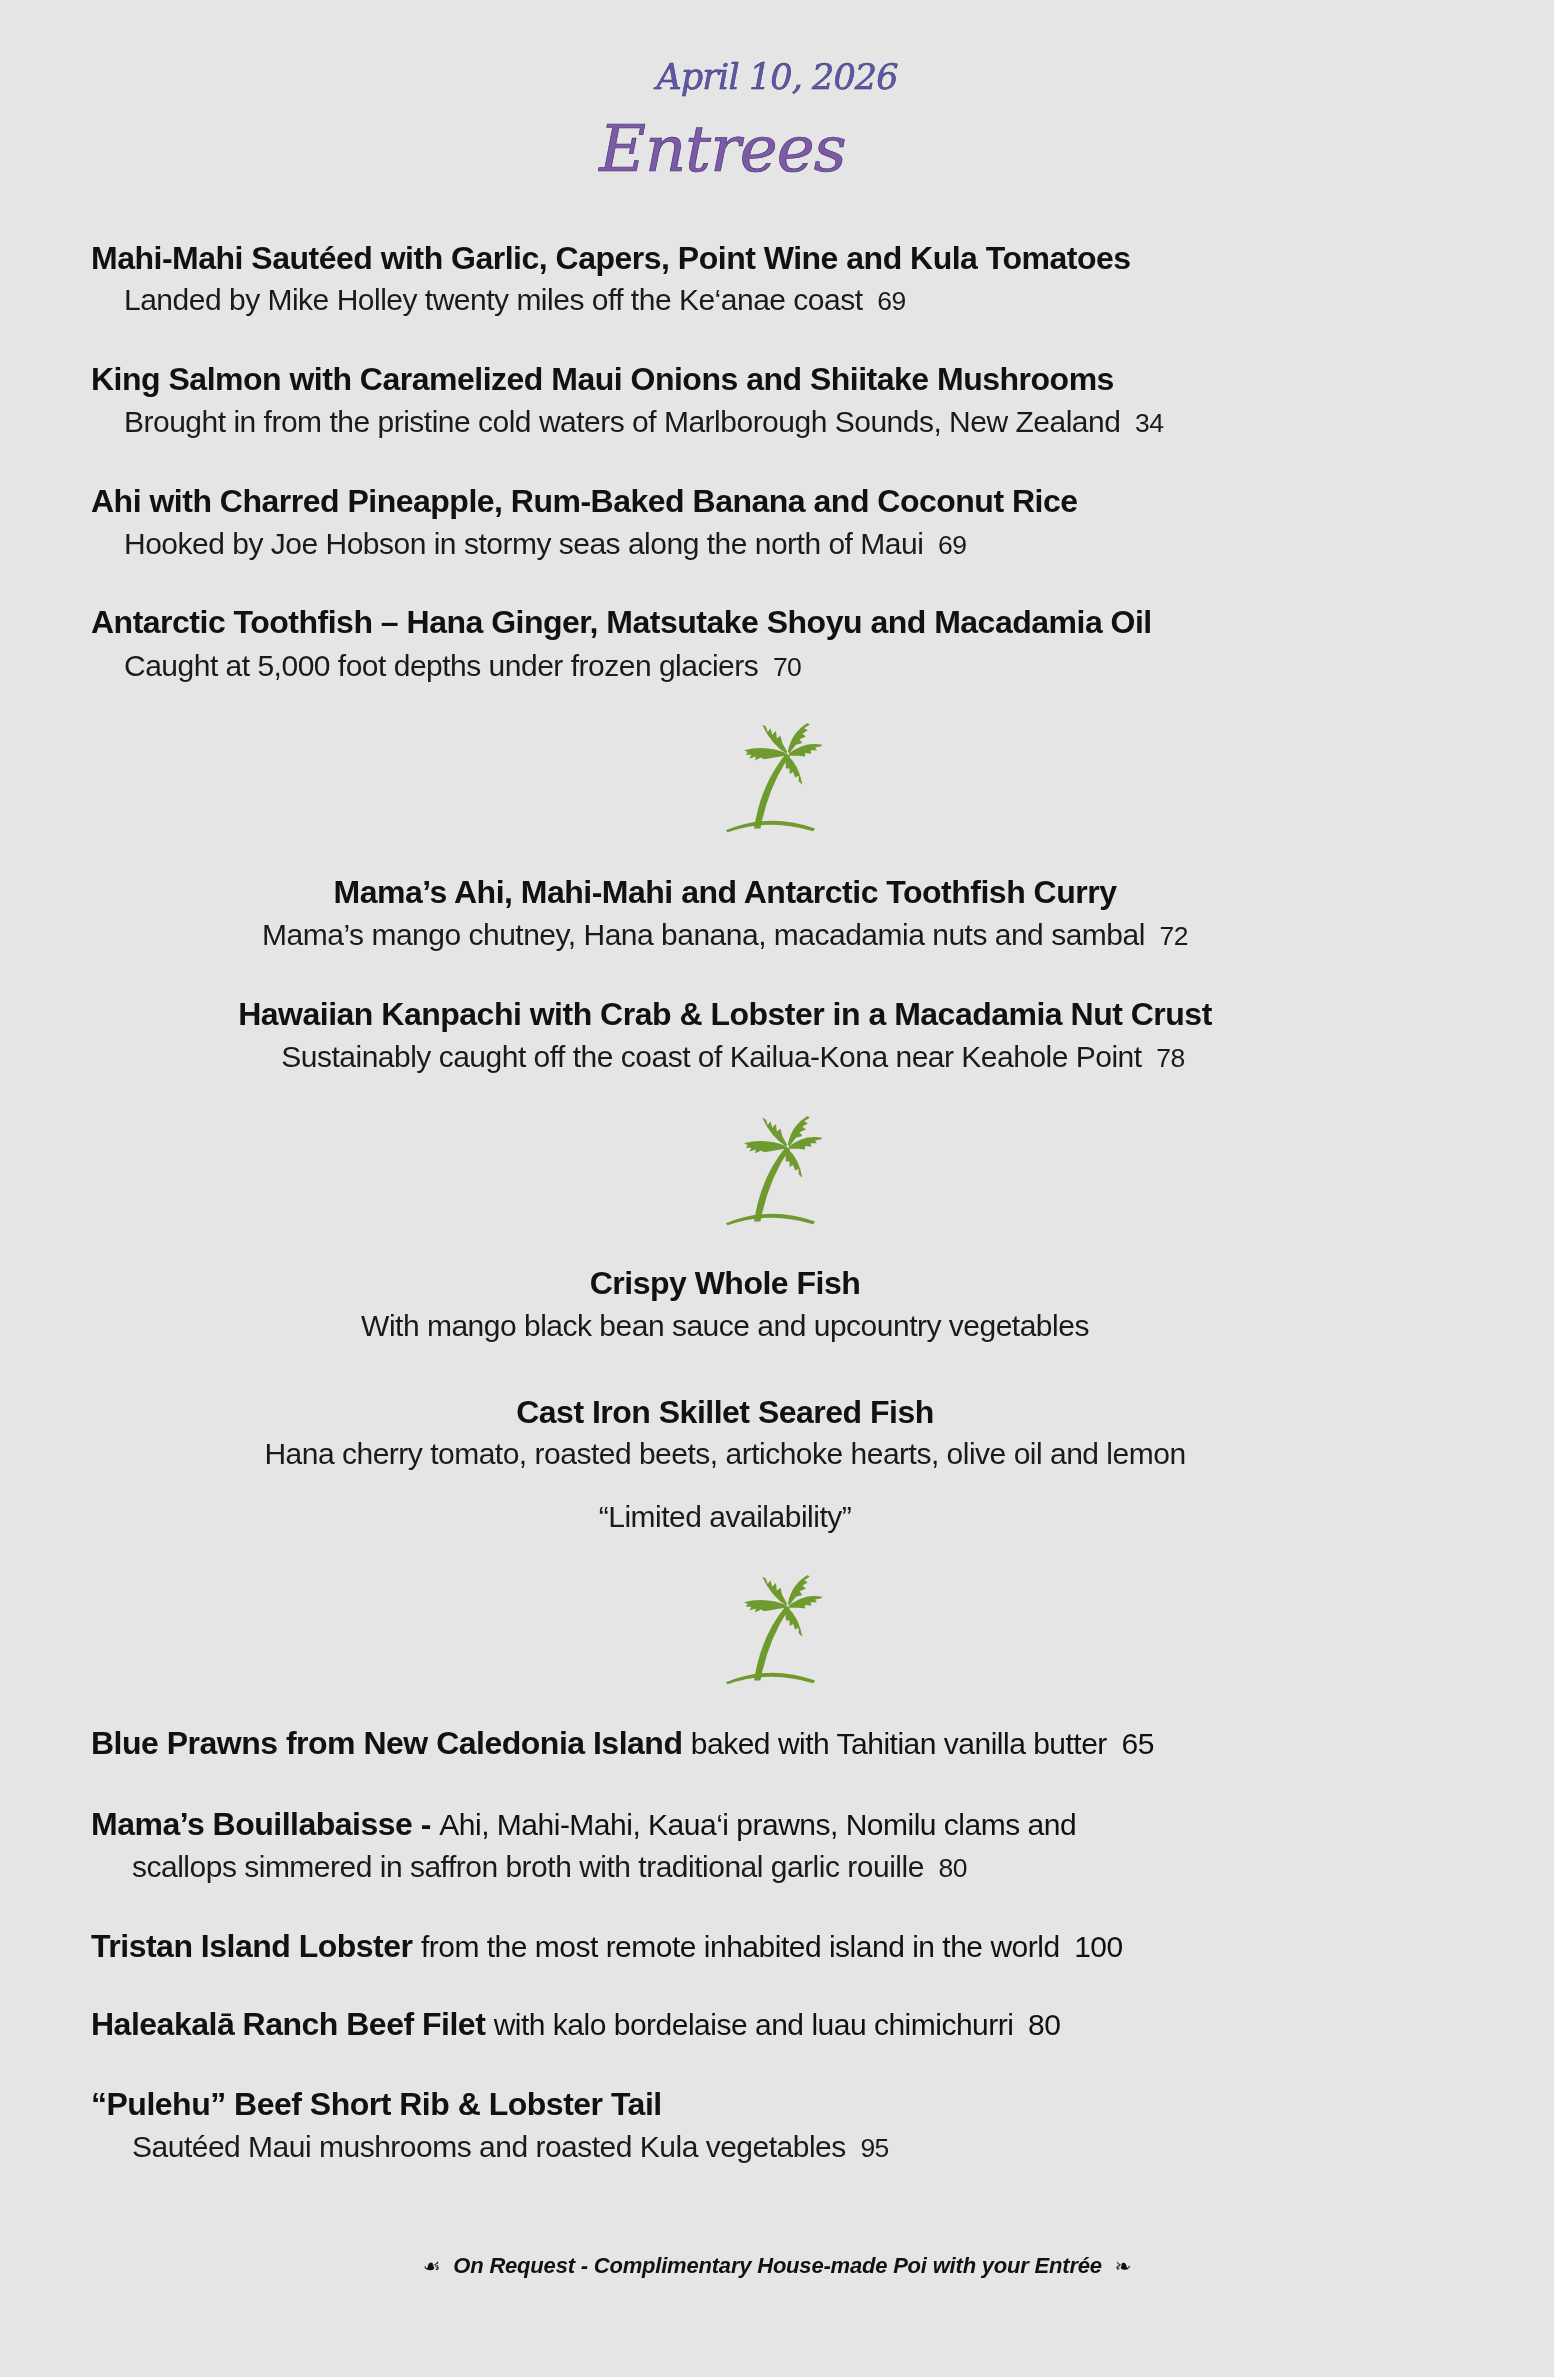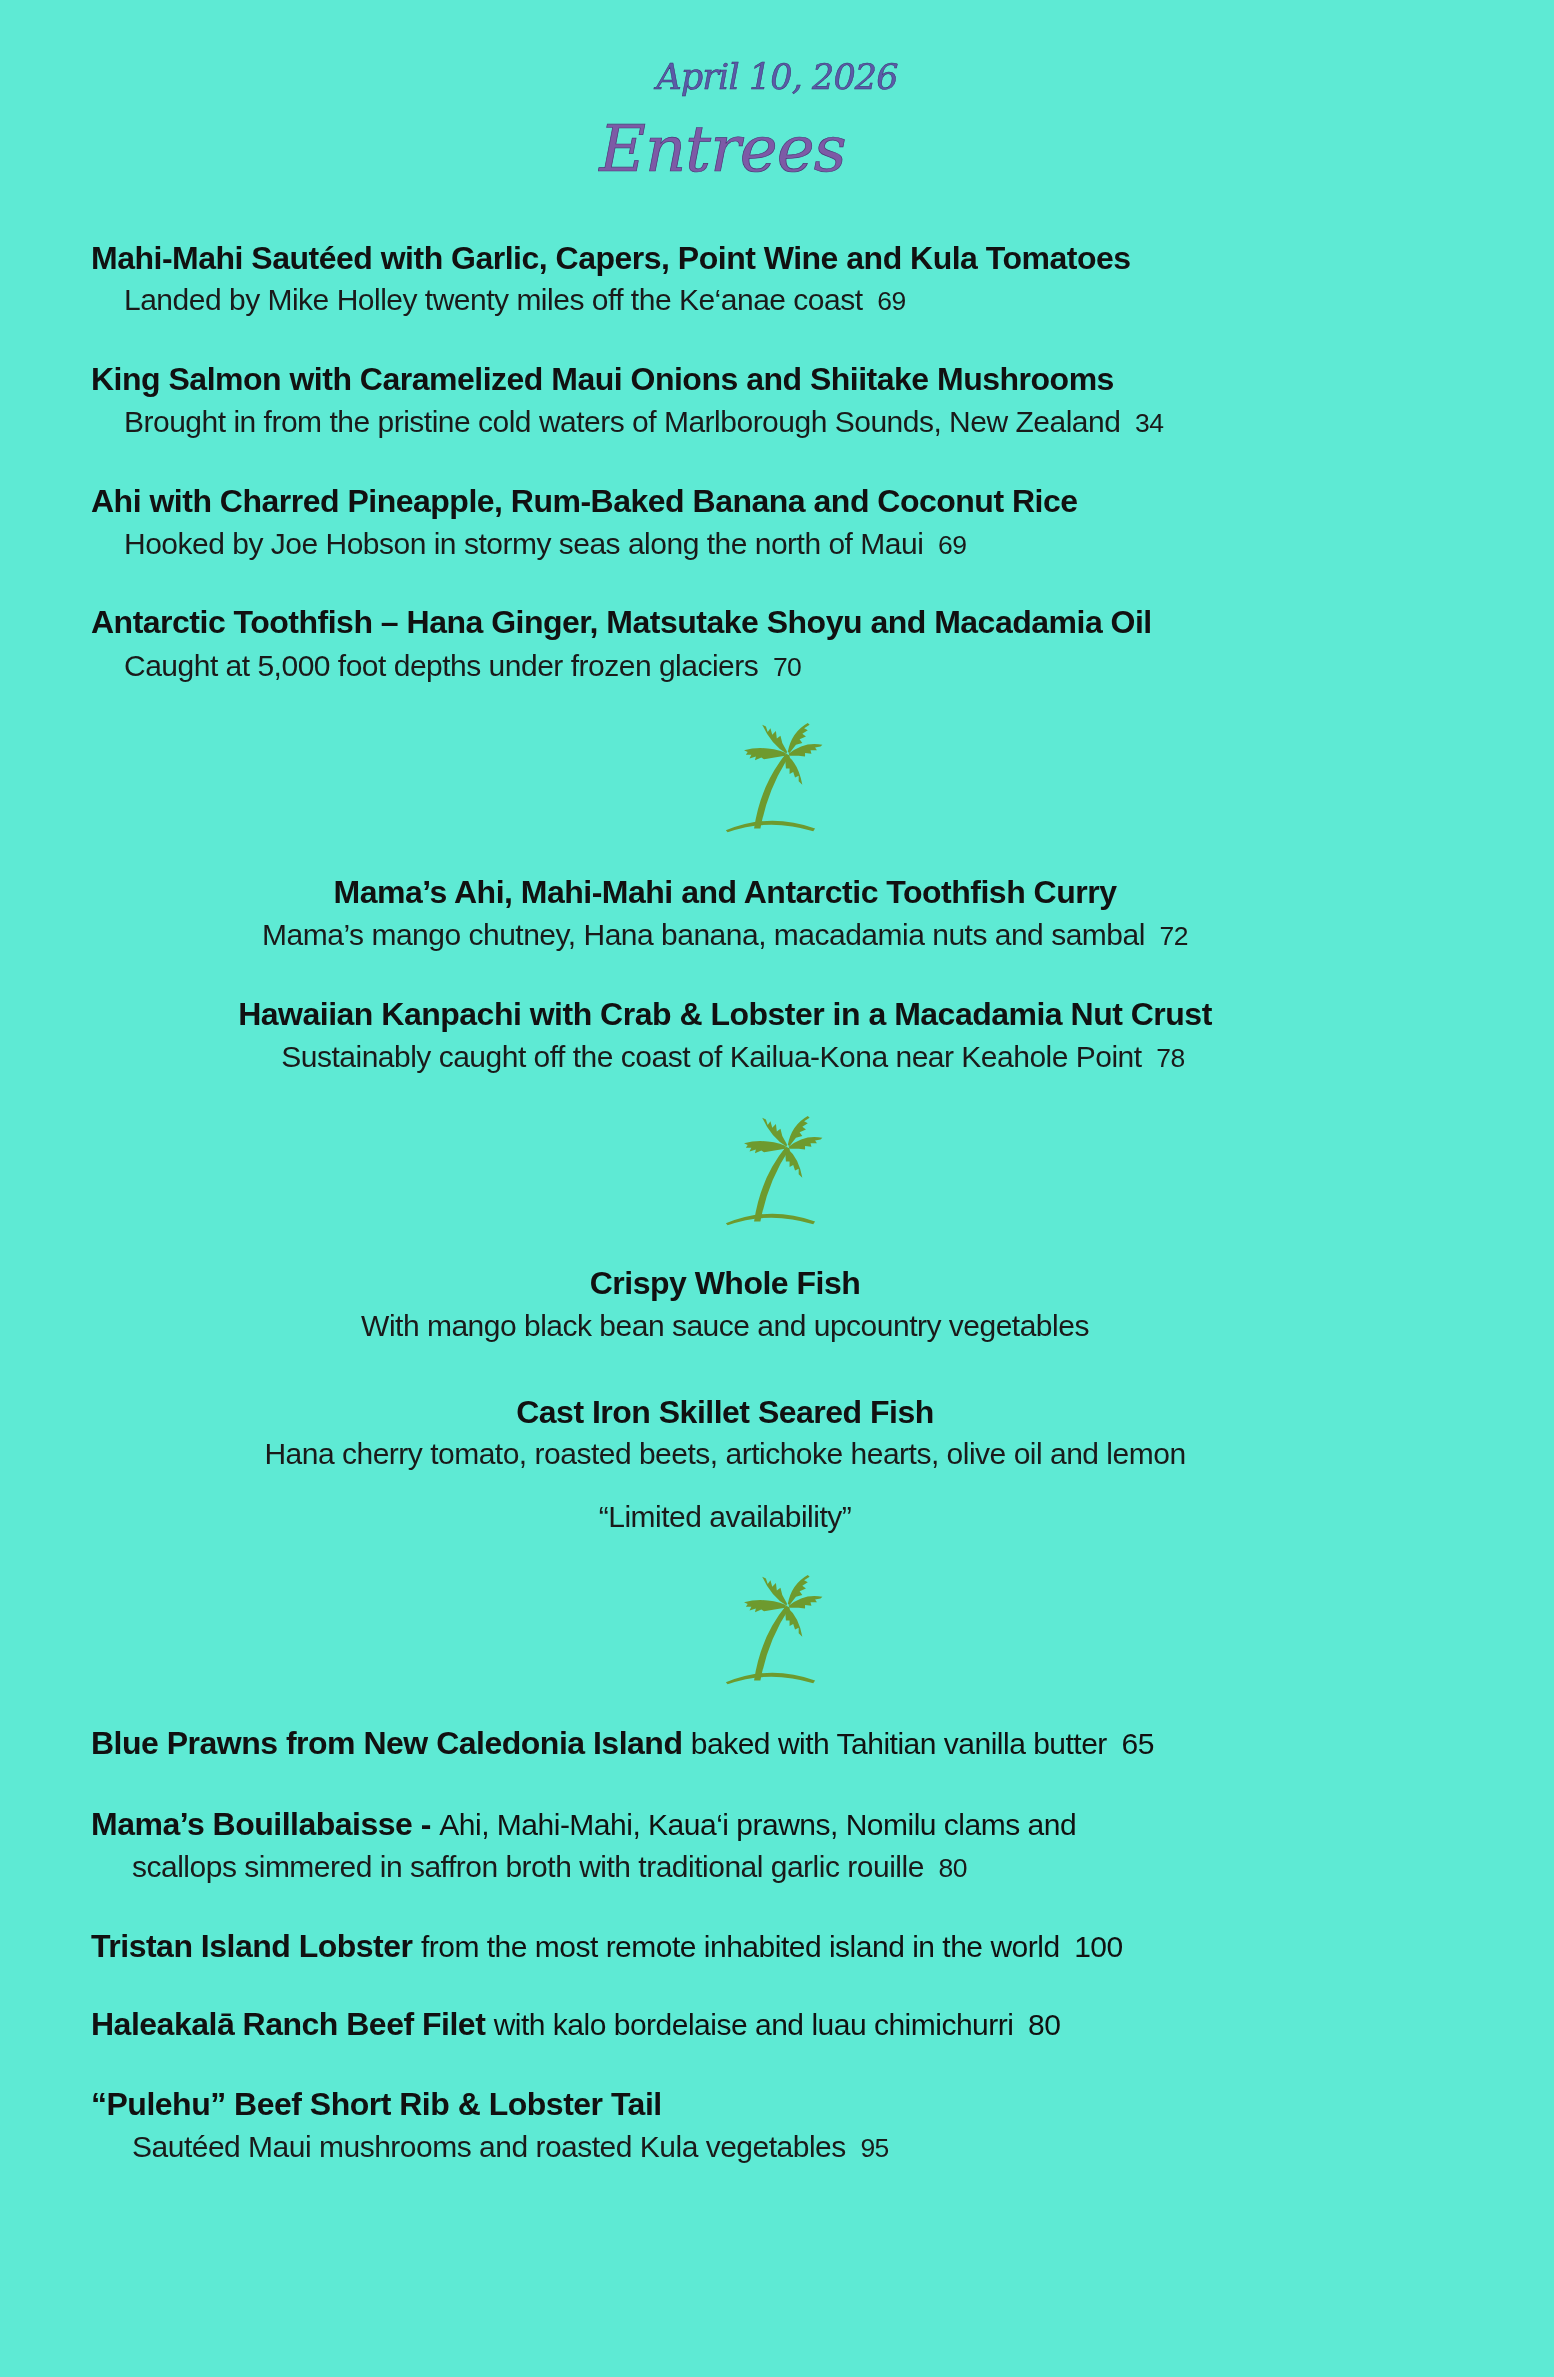--- a/index.html
+++ b/index.html
@@ -1,17 +1,17 @@
 <!DOCTYPE html>
 <html style="font-size:14.6px"><head>
 <meta charset="utf-8">
 <style>
   html, body { margin: 0; padding: 0; background: #ffffff; }
   body { width: 1554px; height: 2377px; position: relative; overflow: hidden; }
-  .page { position: absolute; left: 0; top: 0; width: 1554px; height: 2377px; background: #5eead4; }
+  .page { position: absolute; left: 0; top: 0; width: 1554px; height: 2377px; background: #e5e5e5; }
   .abs { position: absolute; white-space: nowrap; }
   .date {
     left: 0; width: 1554px; text-align: center; top: 57px;
     font-family: "DejaVu Serif", "Liberation Serif", serif; font-style: italic;
     font-size: 35px; color: #5b5aa8; letter-spacing: -0.9px;
     -webkit-text-stroke: 0.5px #3b2f6e;
   }
   .section-title {
     left: 0; width: 1445px; text-align: center; top: 112px;
     font-family: "DejaVu Serif", "Liberation Serif", serif; font-style: italic;
@@ -161,15 +161,18 @@
     <span class="inline-desc">with kalo bordelaise and luau chimichurri</span><span class="price inline-desc">80</span>
   </div>
 
   <div>
     <div class="abs sans title left" style="top:2086px;">“Pulehu” Beef Short Rib &amp; Lobster Tail</div>
     <div class="abs sans desc indent2" style="top:2130px;">
       <span>Sautéed Maui mushrooms and roasted Kula vegetables</span><span class="price">95</span>
     </div>
   </div>
 
+  <div class="abs footer">
+    <span class="ornament">☙</span><span>On Request - Complimentary House-made Poi with your Entrée</span><span class="ornament">❧</span>
+  </div>
 
 </div>
 
 
 </body></html>

